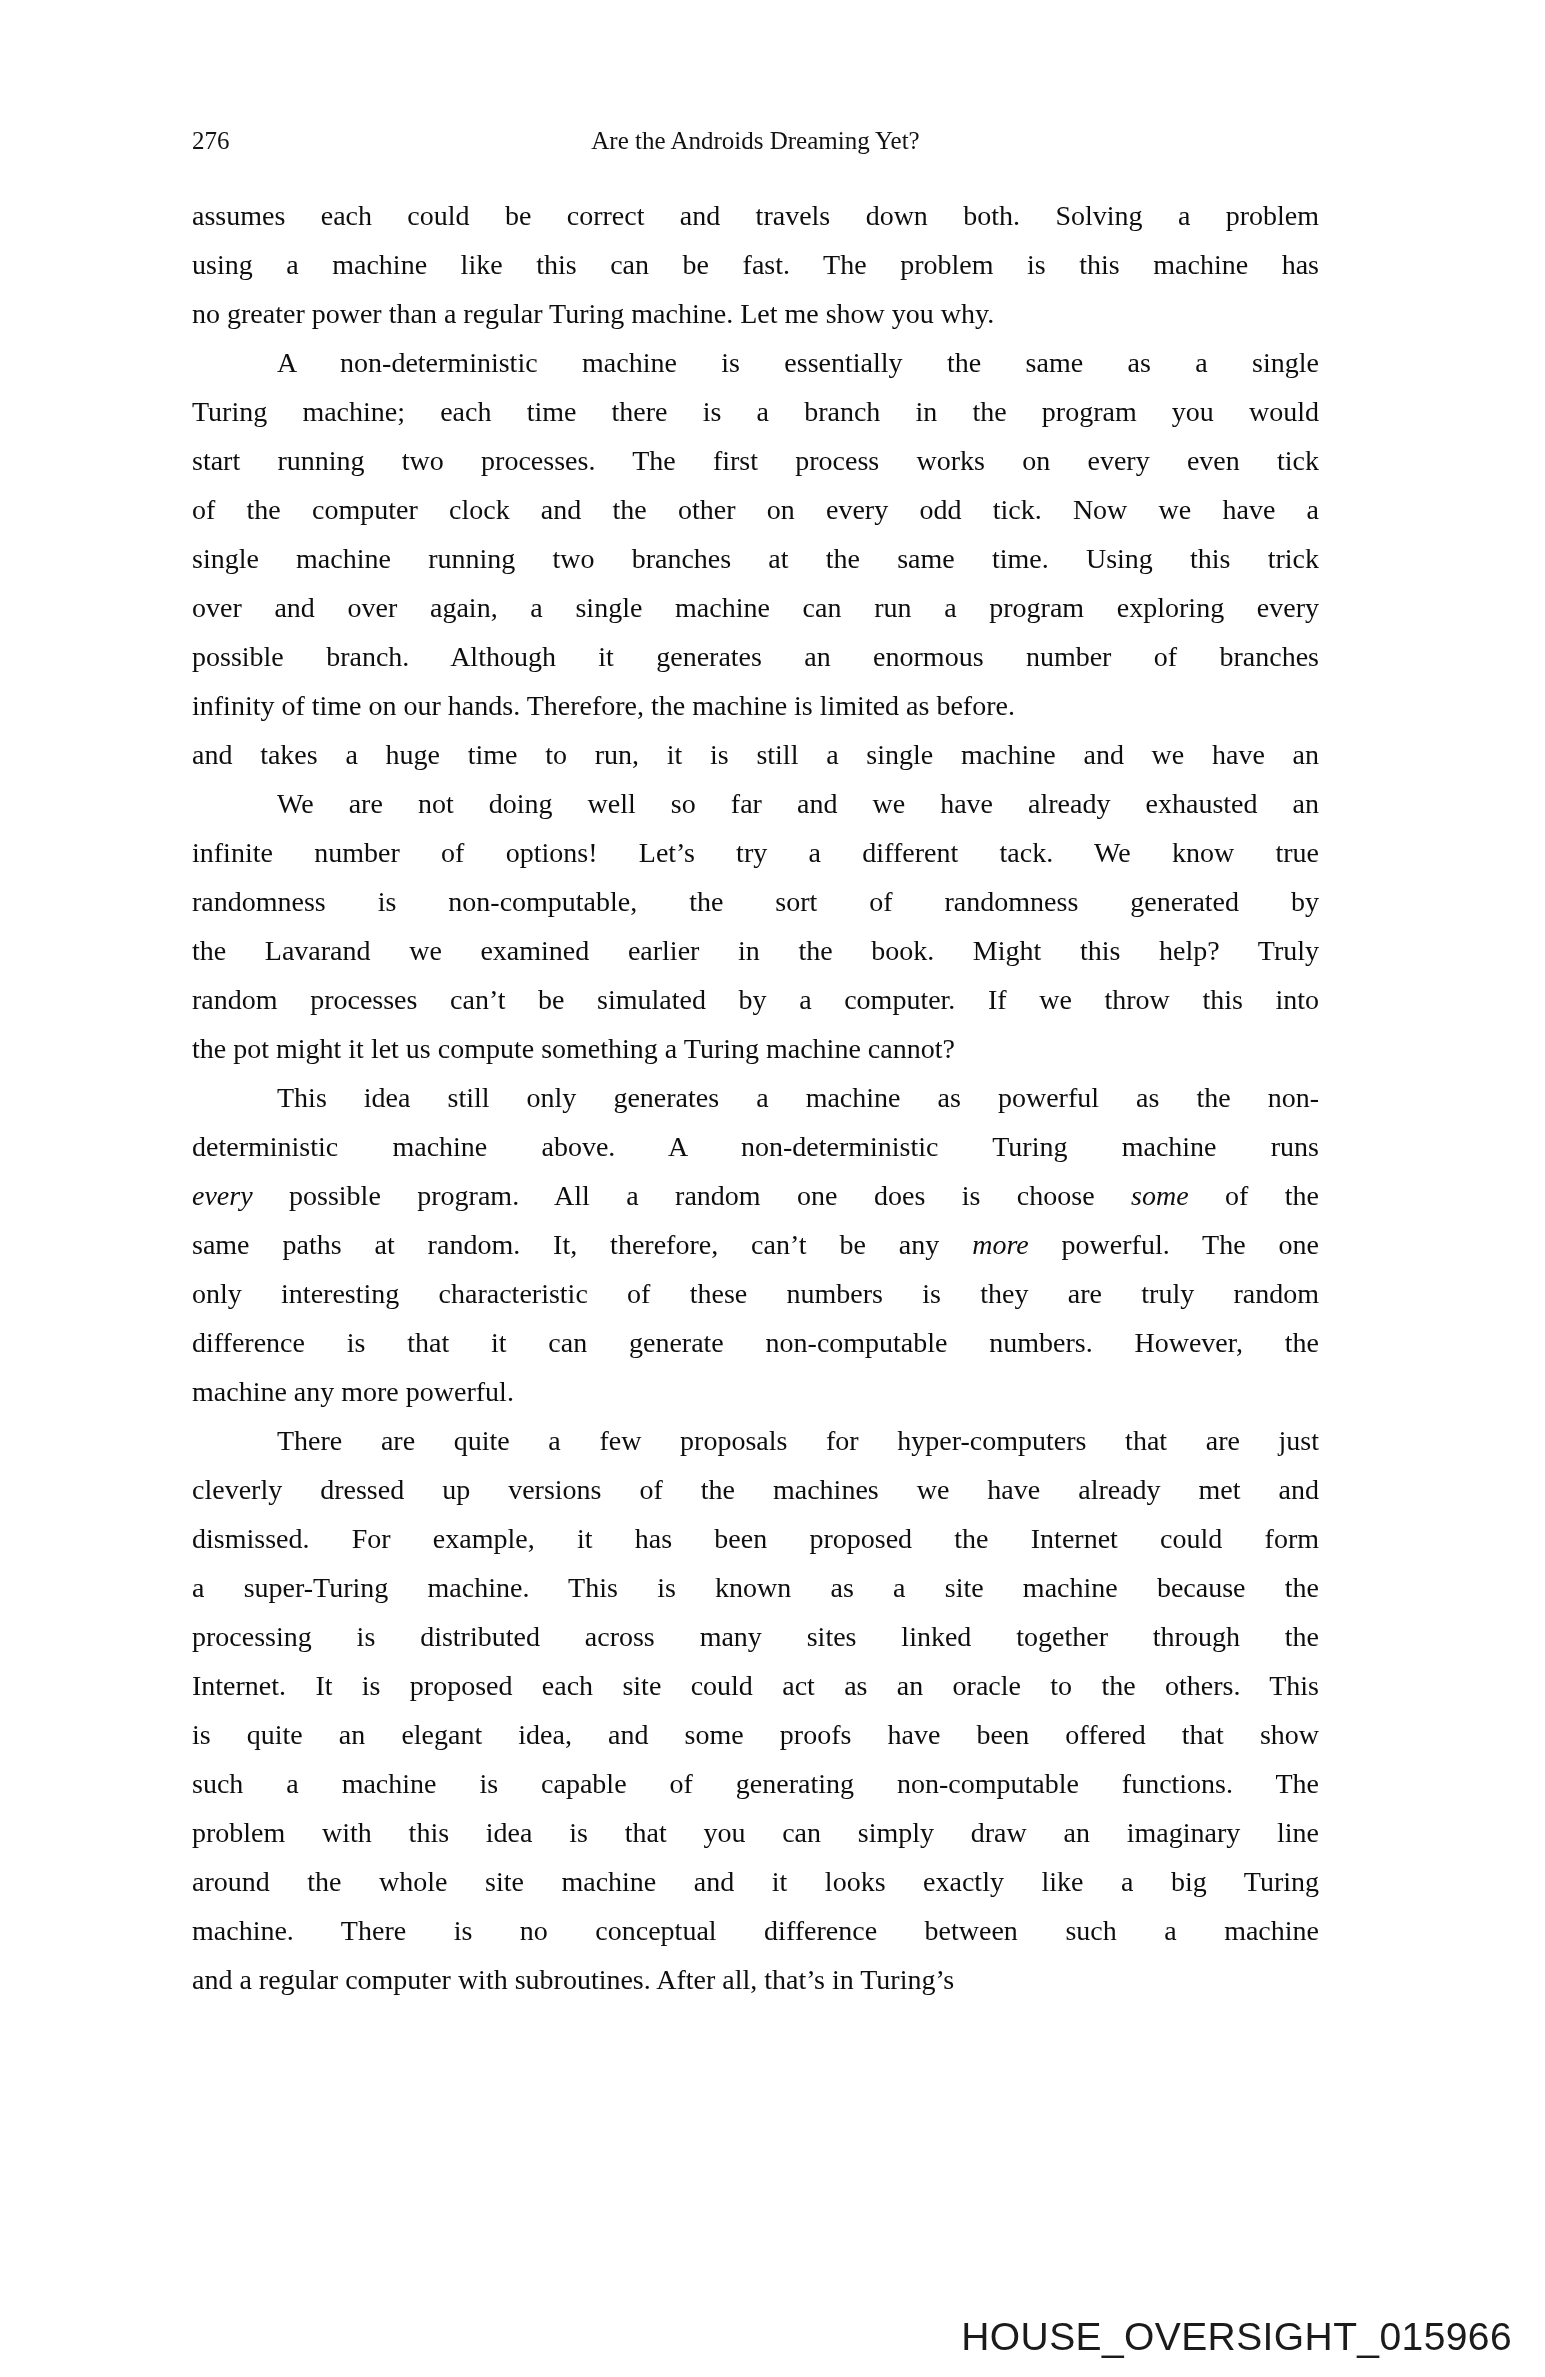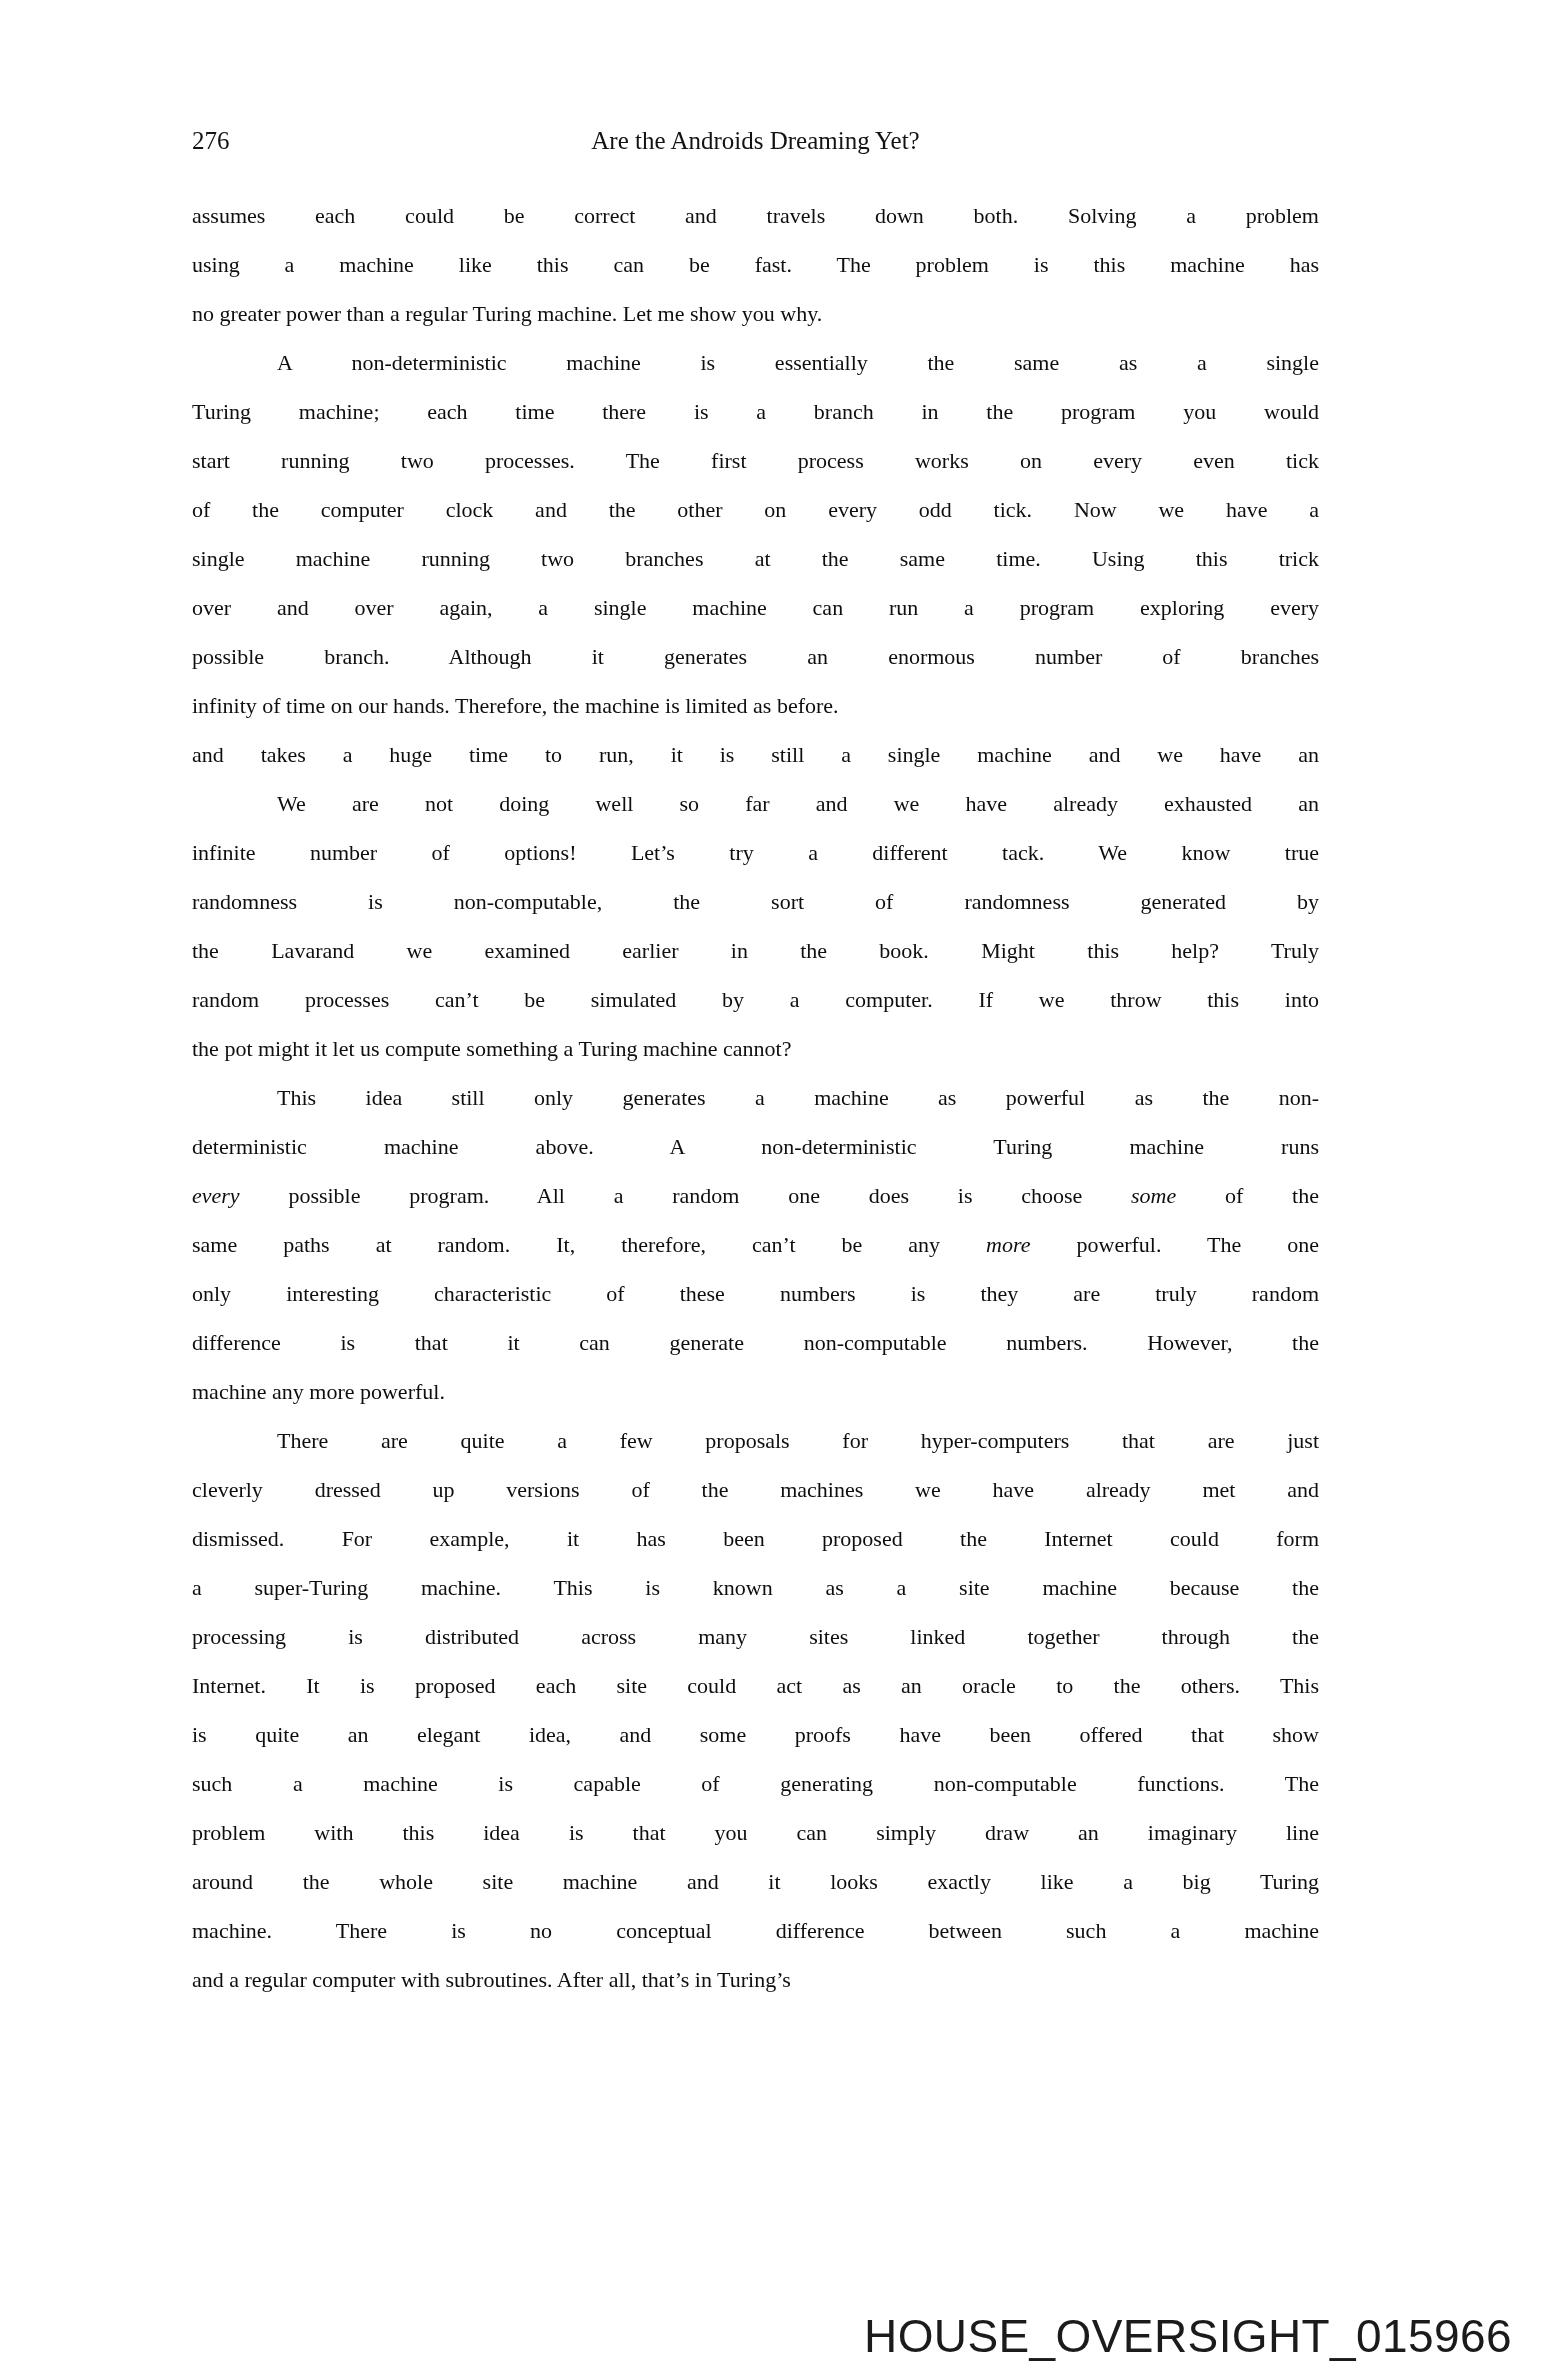--- a/index.html
+++ b/index.html
@@ -29,42 +29,42 @@
   .head-title {
     display: block;
     text-align: center;
   }
   .body-text {
     position: absolute;
     left: 192px;
     top: 191px;
     width: 1127px;
     color: #0e0e0e;
-    font-size: 22px;
+    font-size: 28px;
   }
   .para { margin: 0; padding: 0; }
   .line {
     height: 49px;
     line-height: 49px;
     text-align: justify;
     text-align-last: justify;
   }
   .line.last {
     text-align-last: left;
   }
   .line.first-indent {
     text-indent: 85px;
   }
   .line i { }
   .bates-stamp {
     position: absolute;
     right: 33px;
     top: 2314px;
     font-family: "Liberation Sans", sans-serif;
-    font-size: 46px;
+    font-size: 39px;
     line-height: 45px;
     color: #1b1b1b;
     letter-spacing: 0.4px;
   }
 </style>
 </head>
 <body>
 
 <div class="page">
 

